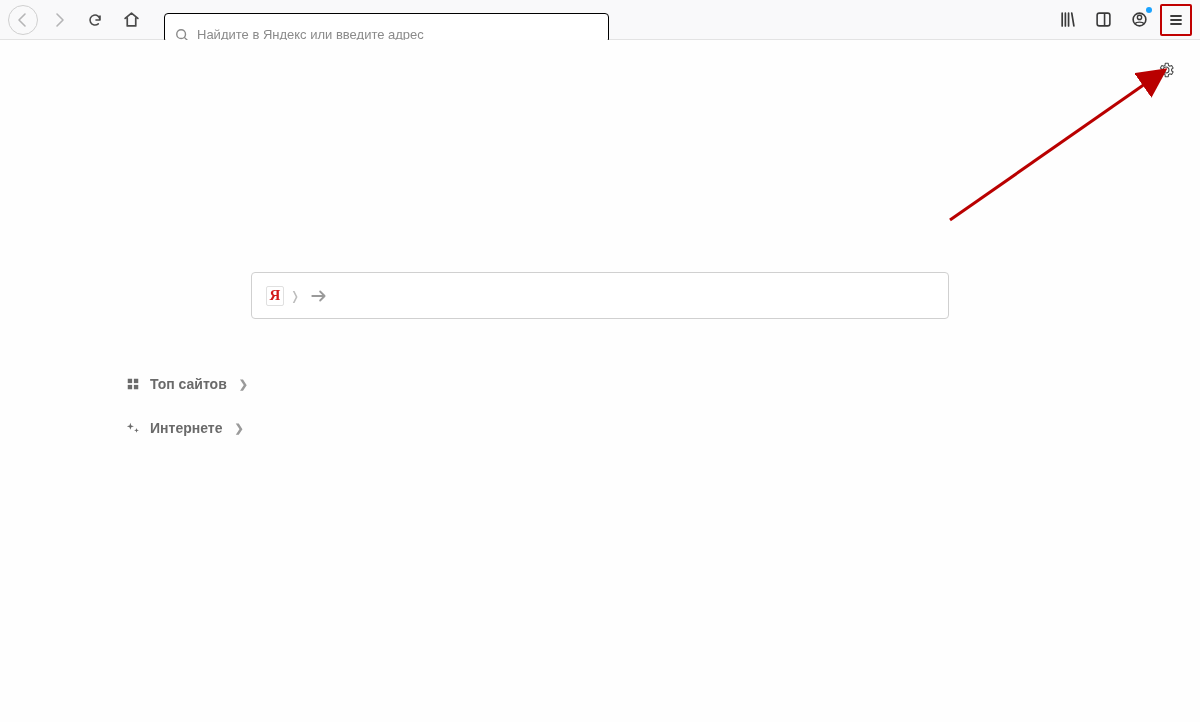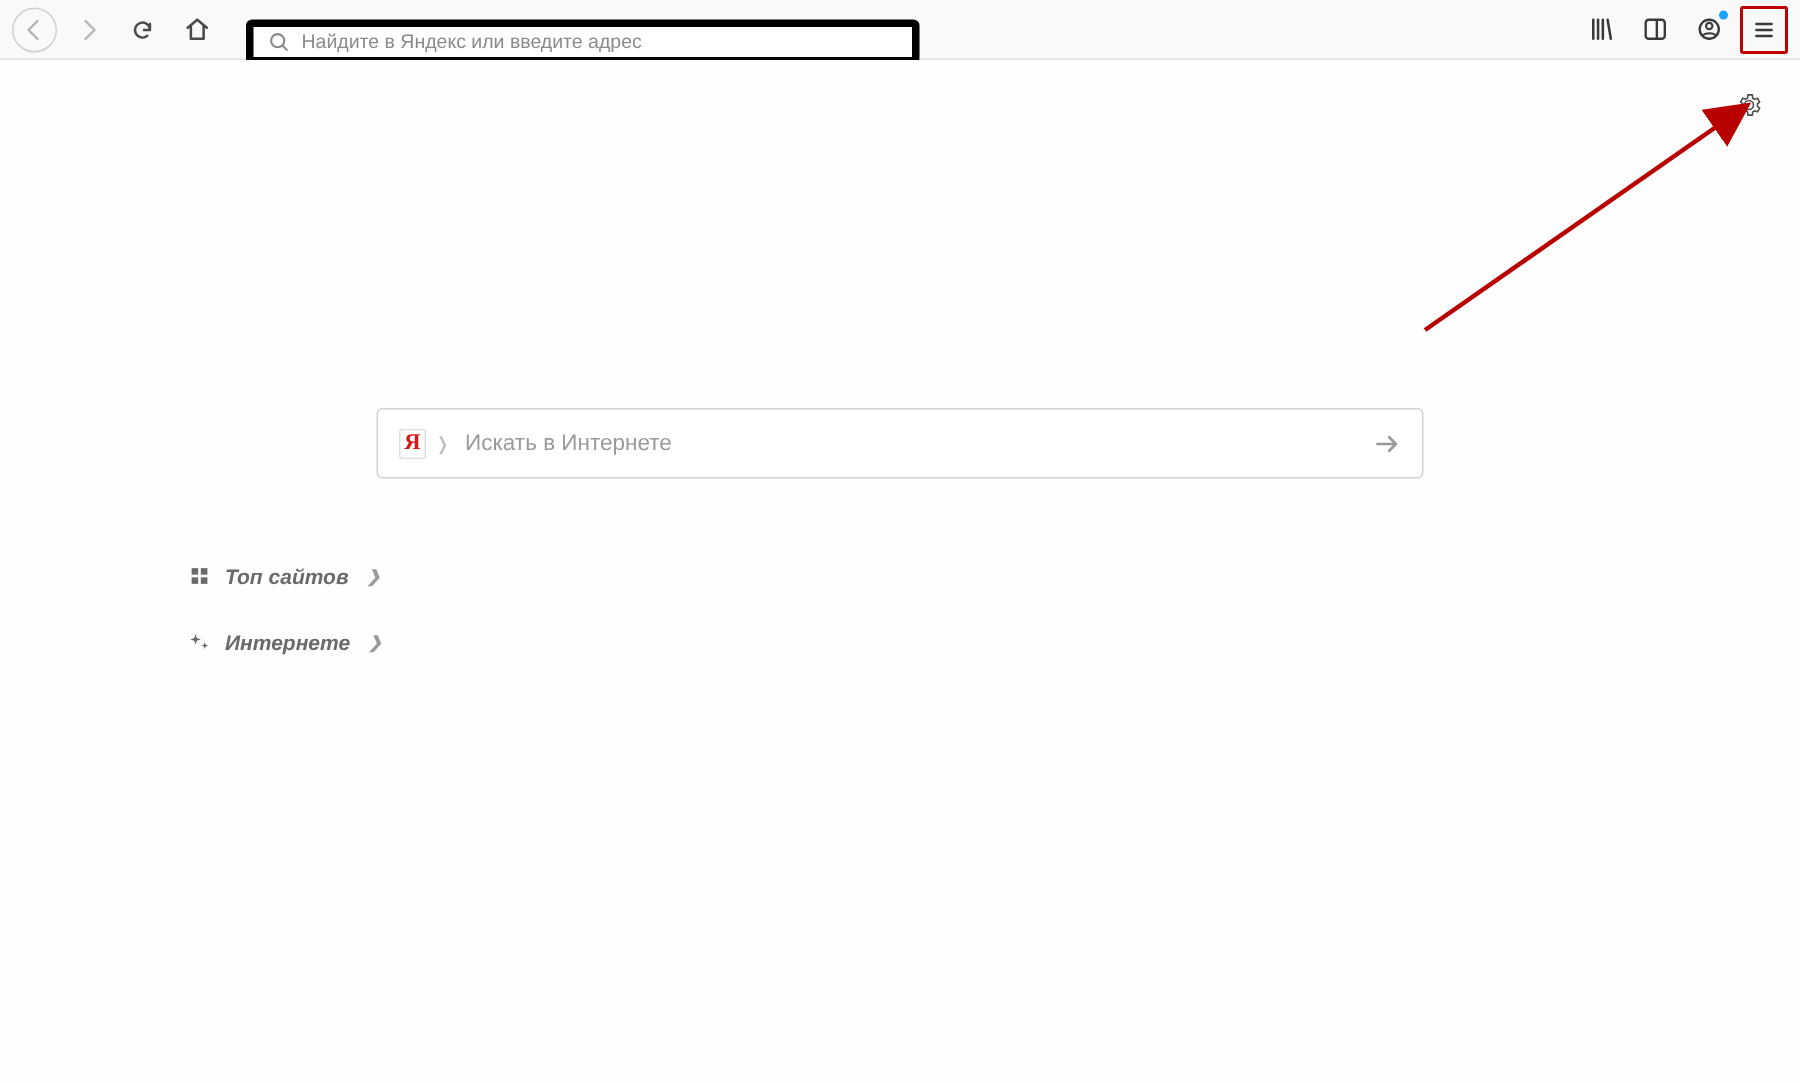--- a/index.html
+++ b/index.html
@@ -30,24 +30,24 @@
 .nav-btn.disabled { color: #b5b5b6; }
 .nav-circle {
   width: 30px; height: 30px; border: 1px solid #d0d0d0; border-radius: 50%;
   display: flex; align-items: center; justify-content: center;
 }
 .urlbar {
   flex: 1;
   margin: 16px 8px 0 12px;
   height: 30px;
   background: #fff;
-  border: 5px solid #000000;
+  border: 1px solid #000000;
   border-radius: 4px;
   display: flex;
-  align-items: center;
+  align-items: flex-end;
   padding: 0 10px;
   gap: 8px;
   max-width: 720px;
 }
 .urlbar input {
   flex: 1; border: none; outline: none; font-size: 13px; color: #333;
   background: transparent;
 }
 .urlbar input::placeholder { color: #8a8a8a; }
 .toolbar-spacer { flex: 1; }
@@ -86,21 +86,21 @@
   color: #d21919; border: 1px solid #e0e0e0; border-radius: 2px;
 }
 .yandex-chevron { color: #bcbcbc; font-size: 12px; margin-left:-4px;}
 .searchbox input {
   flex: 1; border: none; outline: none; font-size: 15px; color: #333;
 }
 .searchbox input::placeholder { color: #9a9a9a; }
 .go-arrow { color: #9a9a9a; }
 .sections {
   position: absolute; top: 336px; left: 126px;
-  display: flex; flex-direction: column; gap: 28px; font-style: italic;
+  display: flex; flex-direction: column; gap: 28px;
 }
 .section-row {
   display: flex; align-items: center; gap: 10px;
   color: #6a6a6a; font-size: 14px; font-weight: 600;
   cursor: pointer;
 }
 .section-row .chev { color: #9a9a9a; font-size: 11px; margin-left: 2px; }
 .annotation-arrow {
   position: absolute;
   top: 20px; left: 940px;
@@ -177,21 +177,20 @@
 
   <div class="gear-btn">
     <svg width="18" height="18" viewBox="0 0 24 24">
         <path d="M12 8a4 4 0 100 8 4 4 0 000-8zM19.4 13a7.5 7.5 0 000-2l2.1-1.6-2-3.4-2.5 1a7.5 7.5 0 00-1.7-1L15 3h-4l-.3 2.9a7.5 7.5 0 00-1.7 1l-2.5-1-2 3.4L6.6 11a7.5 7.5 0 000 2l-2.1 1.6 2 3.4 2.5-1a7.5 7.5 0 001.7 1L11 21h4l.3-2.9a7.5 7.5 0 001.7-1l2.5 1 2-3.4z" stroke="#4a4a4a" stroke-width="1.4" fill="none" stroke-linejoin="round"></path>
       </svg>
   </div>
 
   <div class="searchbox">
     <span class="yandex-logo">Я</span>
     <span class="yandex-chevron">❭</span>
-    <input type="text" placeholder="Искать в Интернете" style="">
     <svg class="go-arrow" width="18" height="18" viewBox="0 0 16 16">
         <path d="M2 8h11M9 4l4 4-4 4" stroke="currentColor" stroke-width="1.6" fill="none" stroke-linecap="round" stroke-linejoin="round"></path>
       </svg>
   </div>
 
   <div class="sections">
     <div class="section-row">
       <svg width="14" height="14" viewBox="0 0 16 16">
           <rect x="2" y="2" width="5" height="5" fill="#6a6a6a"></rect>
           <rect x="9" y="2" width="5" height="5" fill="#6a6a6a"></rect>

